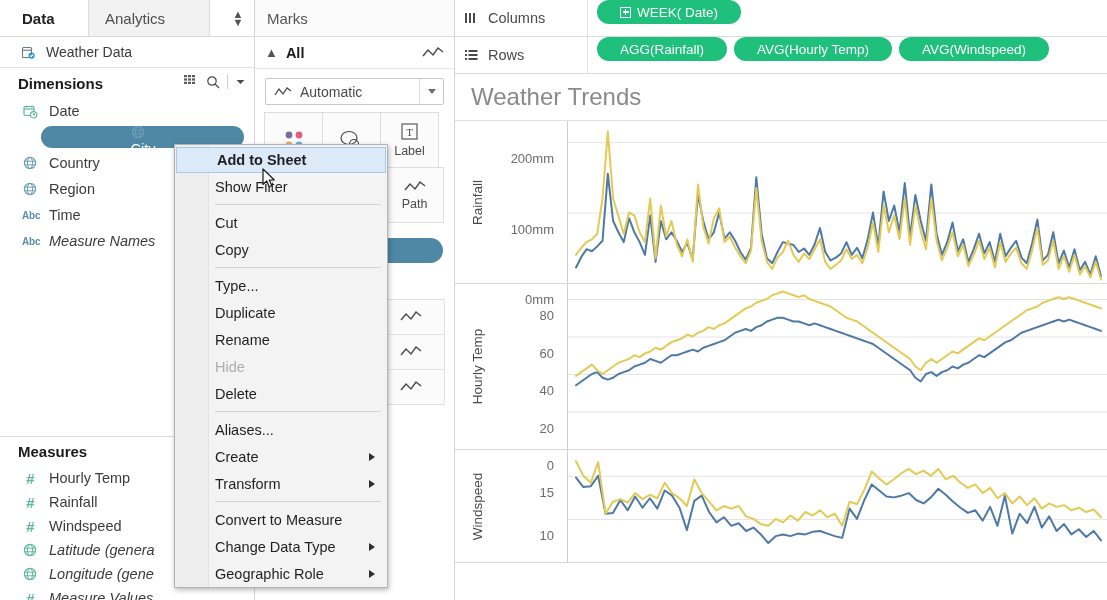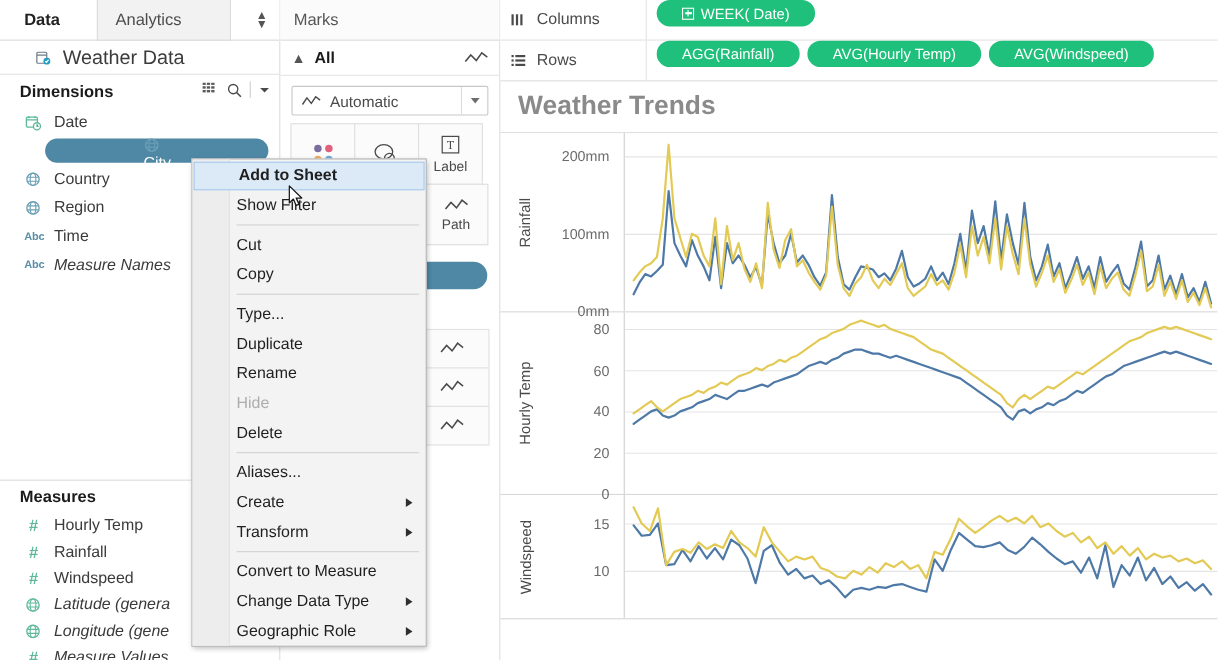--- a/index.html
+++ b/index.html
@@ -32,22 +32,22 @@
     border-bottom: 1px solid #d9d9d9;
     color: #4d4d4d; text-align: left; padding-left: 16px;
   }
   .tab-updown {
     position: absolute; right: 10px; top: 10px; width: 12px; height: 18px;
     font-size: 11px; color: #555; line-height: 8px; text-align: center;
   }
   .tab-updown span { display: block; }
 
   .ds-row {
-    height: 31px; display: flex; align-items: center; padding-left: 31px;
-    border-bottom: 1px solid #e3e3e3; font-size: 18px; color: #3b3b3b;
+    height: 31px; display: flex; align-items: center; padding-left: 20px;
+    border-bottom: 1px solid #e3e3e3; font-size: 14px; color: #3b3b3b;
   }
   .ds-row .ds-label { margin-left: 9px; }
 
   .section-head {
     height: 30px; display: flex; align-items: center; padding-left: 18px;
     font-size: 15px; font-weight: bold; color: #1a1a1a; position: relative;
   }
   .section-head .tools {
     position: absolute; right: 8px; top: 6px;
     display: flex; align-items: center; gap: 7px;
@@ -168,39 +168,39 @@
   }
   .pill .plusbox:before, .pill .plusbox:after {
     content: ""; position: absolute; background: #fff;
   }
   .pill .plusbox:before { left: 1.5px; right: 1.5px; top: 3.8px; height: 1.3px; }
   .pill .plusbox:after  { top: 1.5px; bottom: 1.5px; left: 3.8px; width: 1.3px; }
 
   .sheet-title {
     height: 47px; display: flex; align-items: center; padding-left: 16px;
     font-size: 24px; color: #8a8a8a; border-bottom: 1px solid #e0e0e0;
-    font-weight: 700;
+    font-weight: 400;
   }
 
   .panes { position: relative; }
   .chart-pane { position: relative; border-bottom: 1px solid #d8d8d8; }
   .axis-title {
     position: absolute; left: 12px; top: 0; bottom: 0; width: 22px;
     display: flex; align-items: center; justify-content: center;
   }
   .axis-title span {
     transform: rotate(-90deg); white-space: nowrap;
     font-size: 13.5px; color: #4a4a4a;
   }
   .tick {
     position: absolute; right: 0; width: 68px; text-align: right;
     font-size: 13px; color: #6b6b6b; transform: translateY(-50%);
     padding-right: 5px;
   }
-  .ticks-col { position: absolute; left: 32px; top: 0; bottom: 0; width: 72px; }
+  .ticks-col { position: absolute; left: 32px; top: 16px; bottom: 0; width: 72px; }
   .plot {
     position: absolute; left: 112px; right: 0; top: 0; bottom: 0;
     border-left: 1px solid #cfcfcf; overflow: hidden;
   }
   .plot svg { display: block; }
 
   
   #ctx {
     position: absolute; left: 174px; top: 144px; width: 214px;
     background: #f3f3f3; border: 1px solid #b3b3b3;

